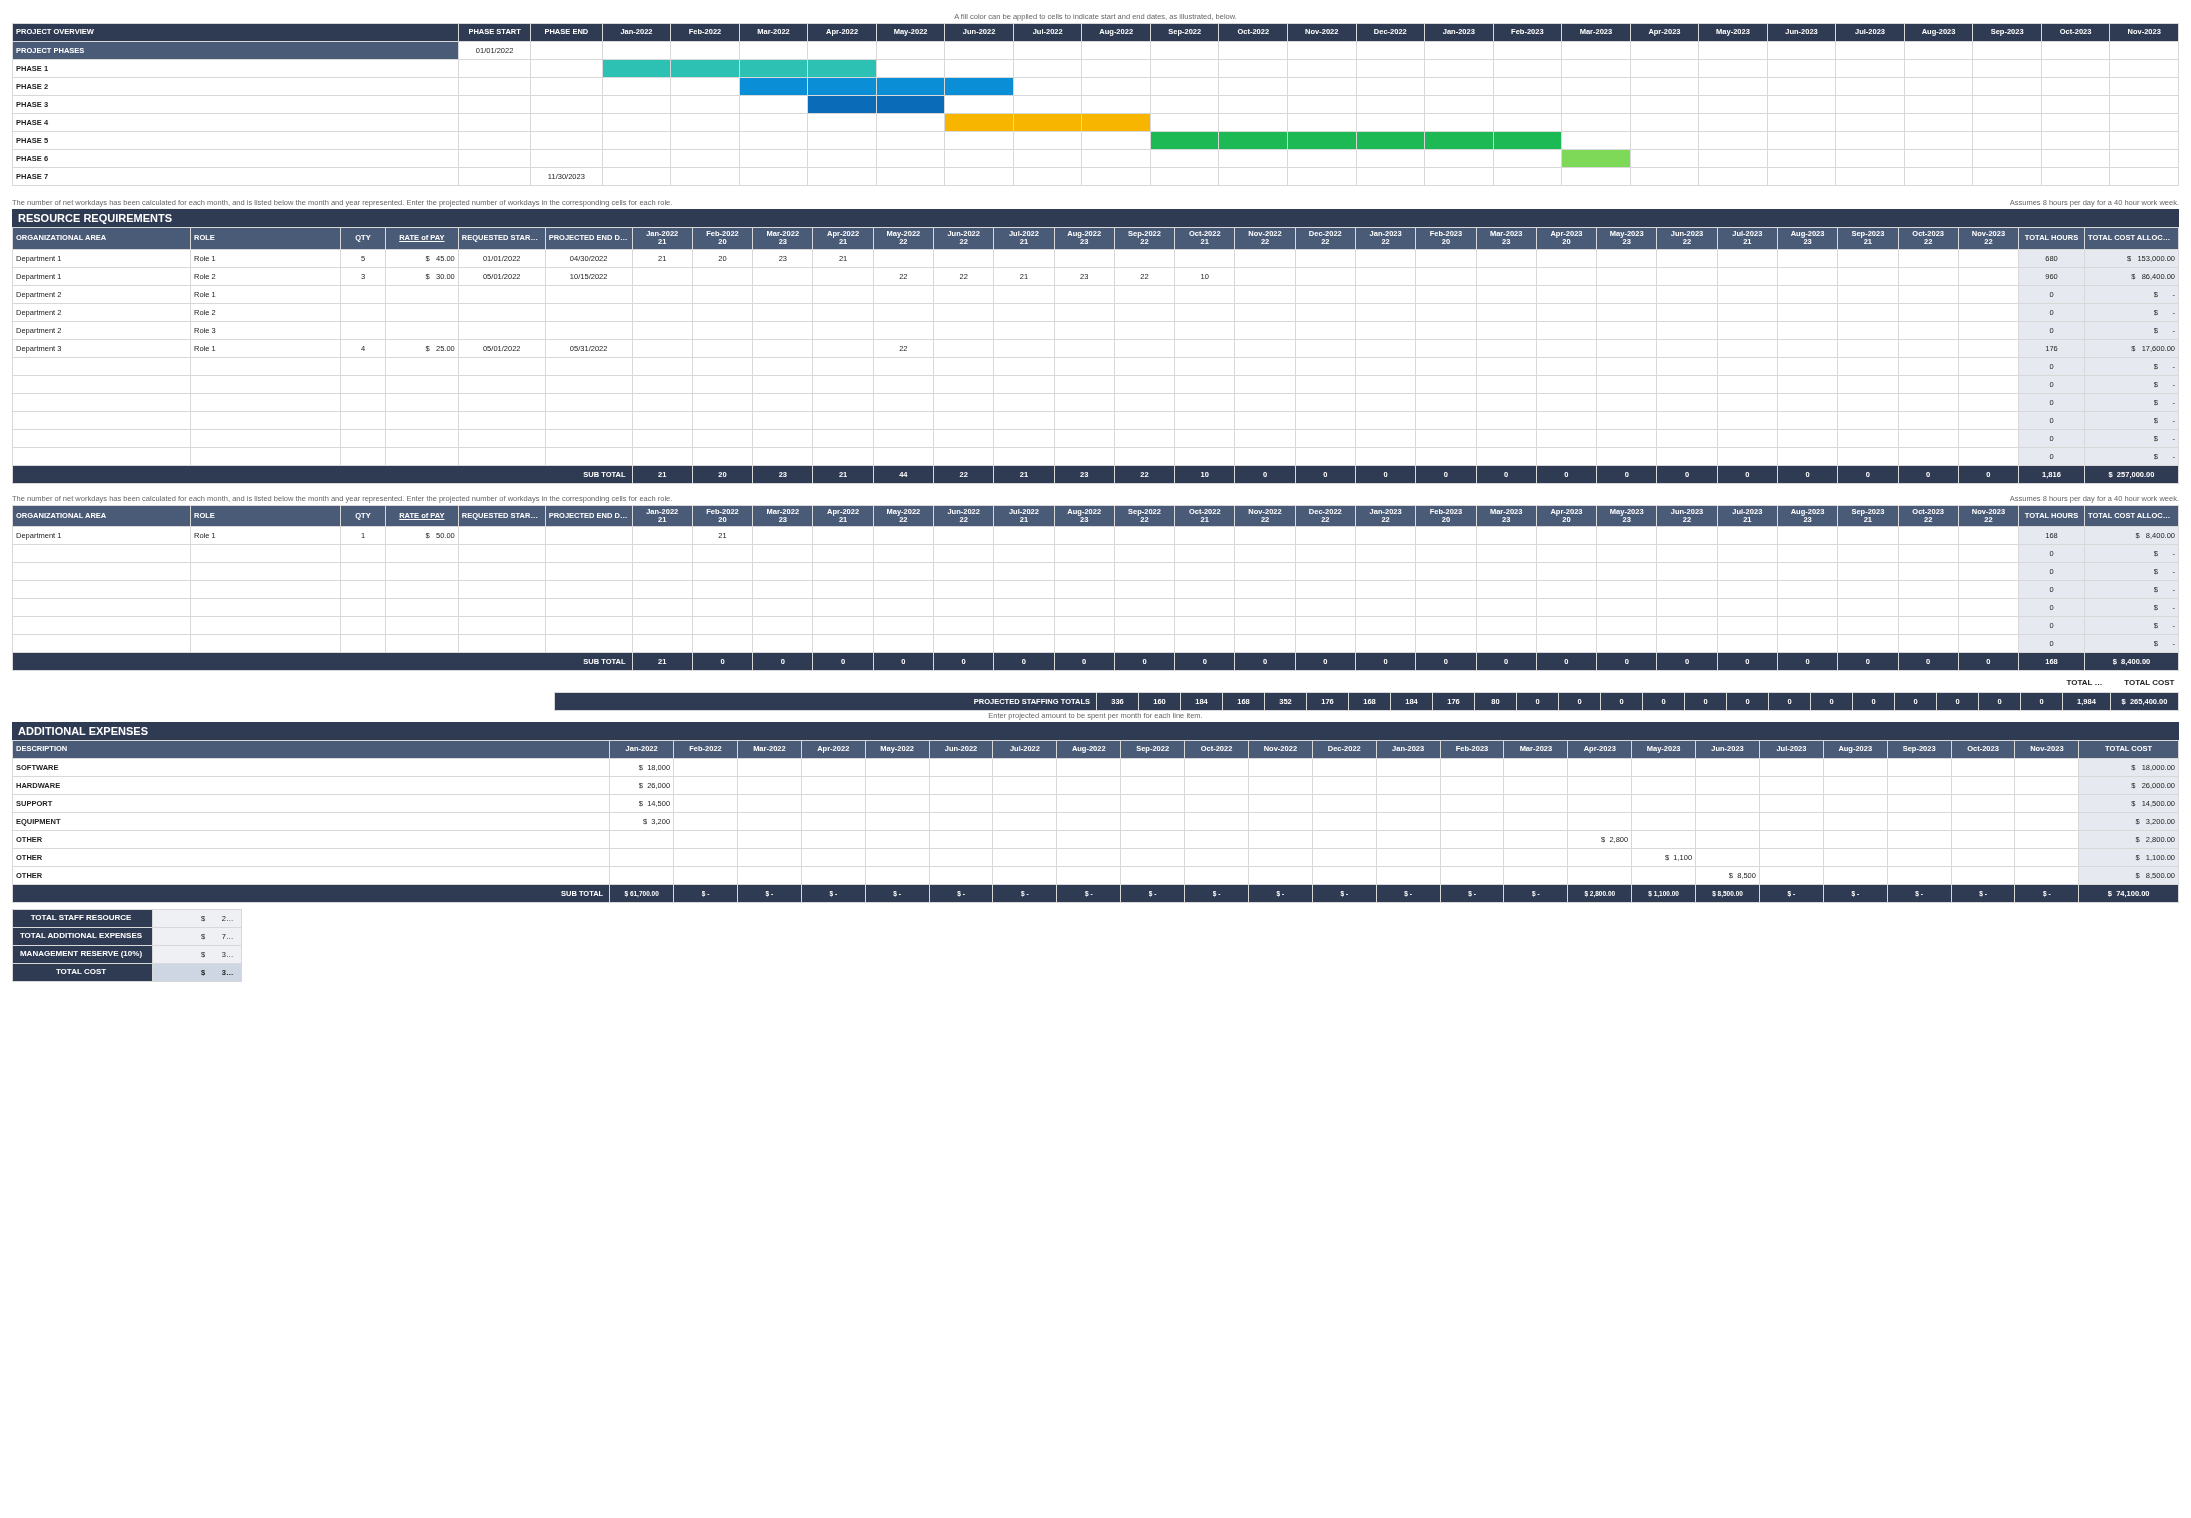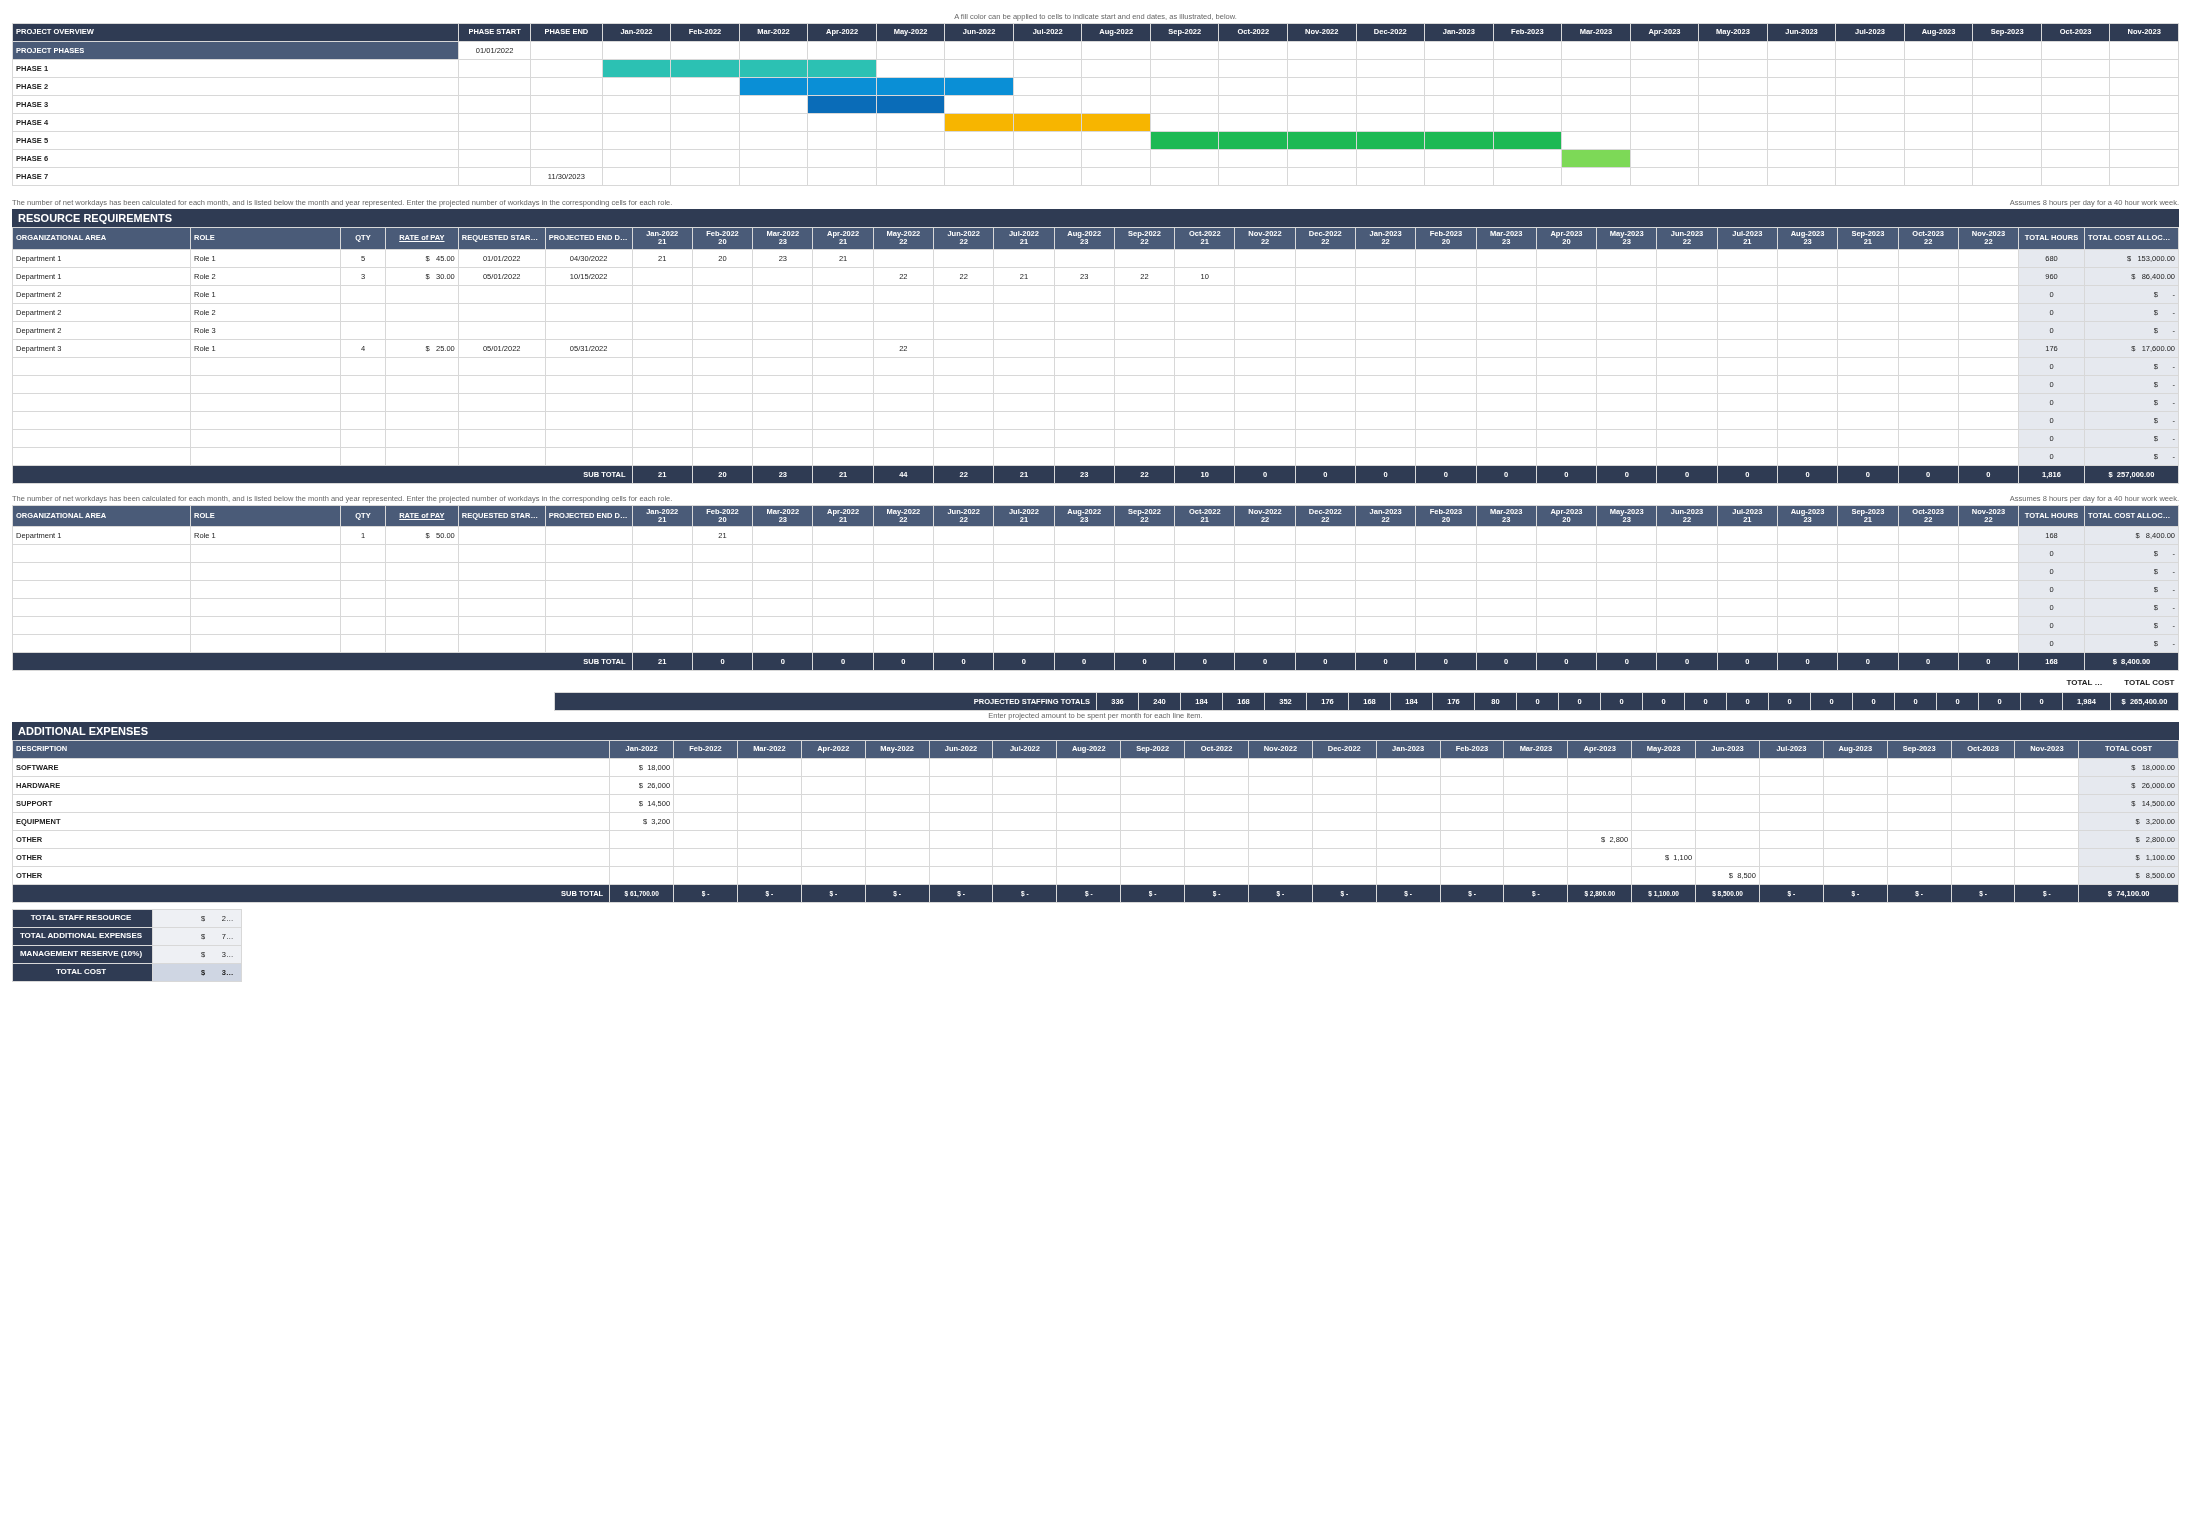--- a/index.html
+++ b/index.html
@@ -1152,21 +1152,21 @@
           <td class="w-mon" style="border:none;"></td>
           <td class="w-tot total-right-labels" style="border:none;">TOTAL HOURS</td>
    <td class="w-cost total-right-labels" style="border:none;">TOTAL COST</td>
         </tr>
         <tr class="proj-tot">
   <td class="w-area" style="border:none;background:#fff;"></td>
           <td class="w-role" style="border:none;background:#fff;"></td>
   <td class="w-qty" style="border:none;background:#fff;"></td>
   <td colspan="3" class="label">PROJECTED STAFFING TOTALS</td>
           <td class="w-mon">336</td>
-          <td class="w-mon">240</td>
+          <td class="w-mon">160</td>
           <td class="w-mon">184</td>
           <td class="w-mon">168</td>
           <td class="w-mon">352</td>
           <td class="w-mon">176</td>
           <td class="w-mon">168</td>
           <td class="w-mon">184</td>
           <td class="w-mon">176</td>
           <td class="w-mon">80</td>
           <td class="w-mon">0</td>
           <td class="w-mon">0</td>

